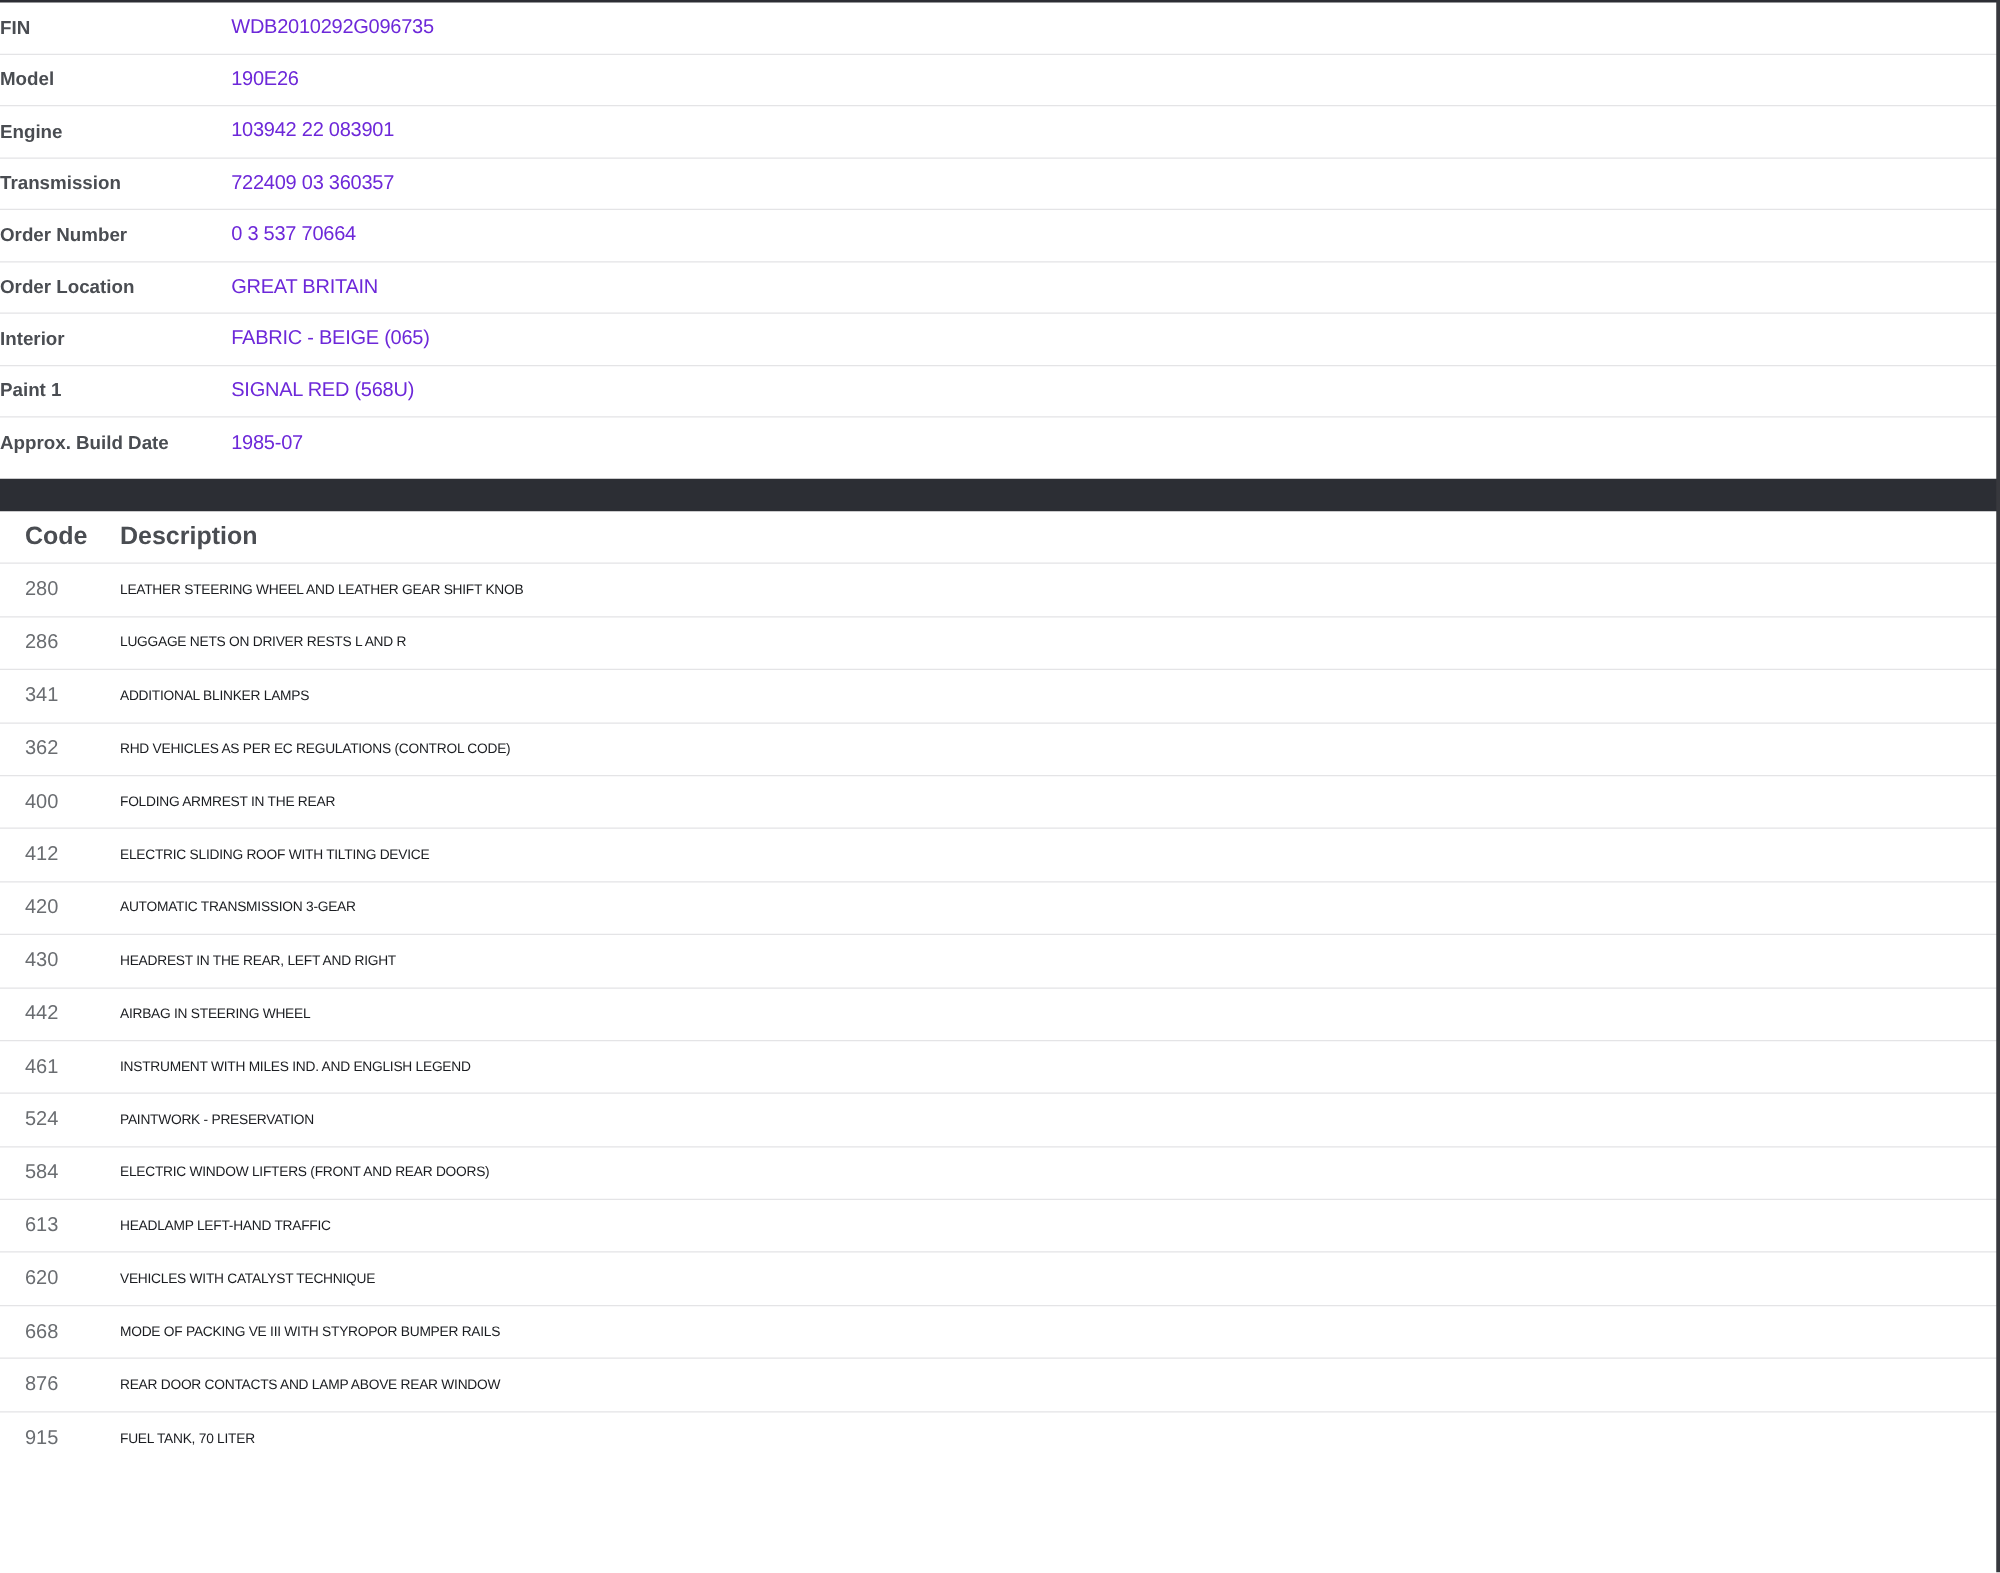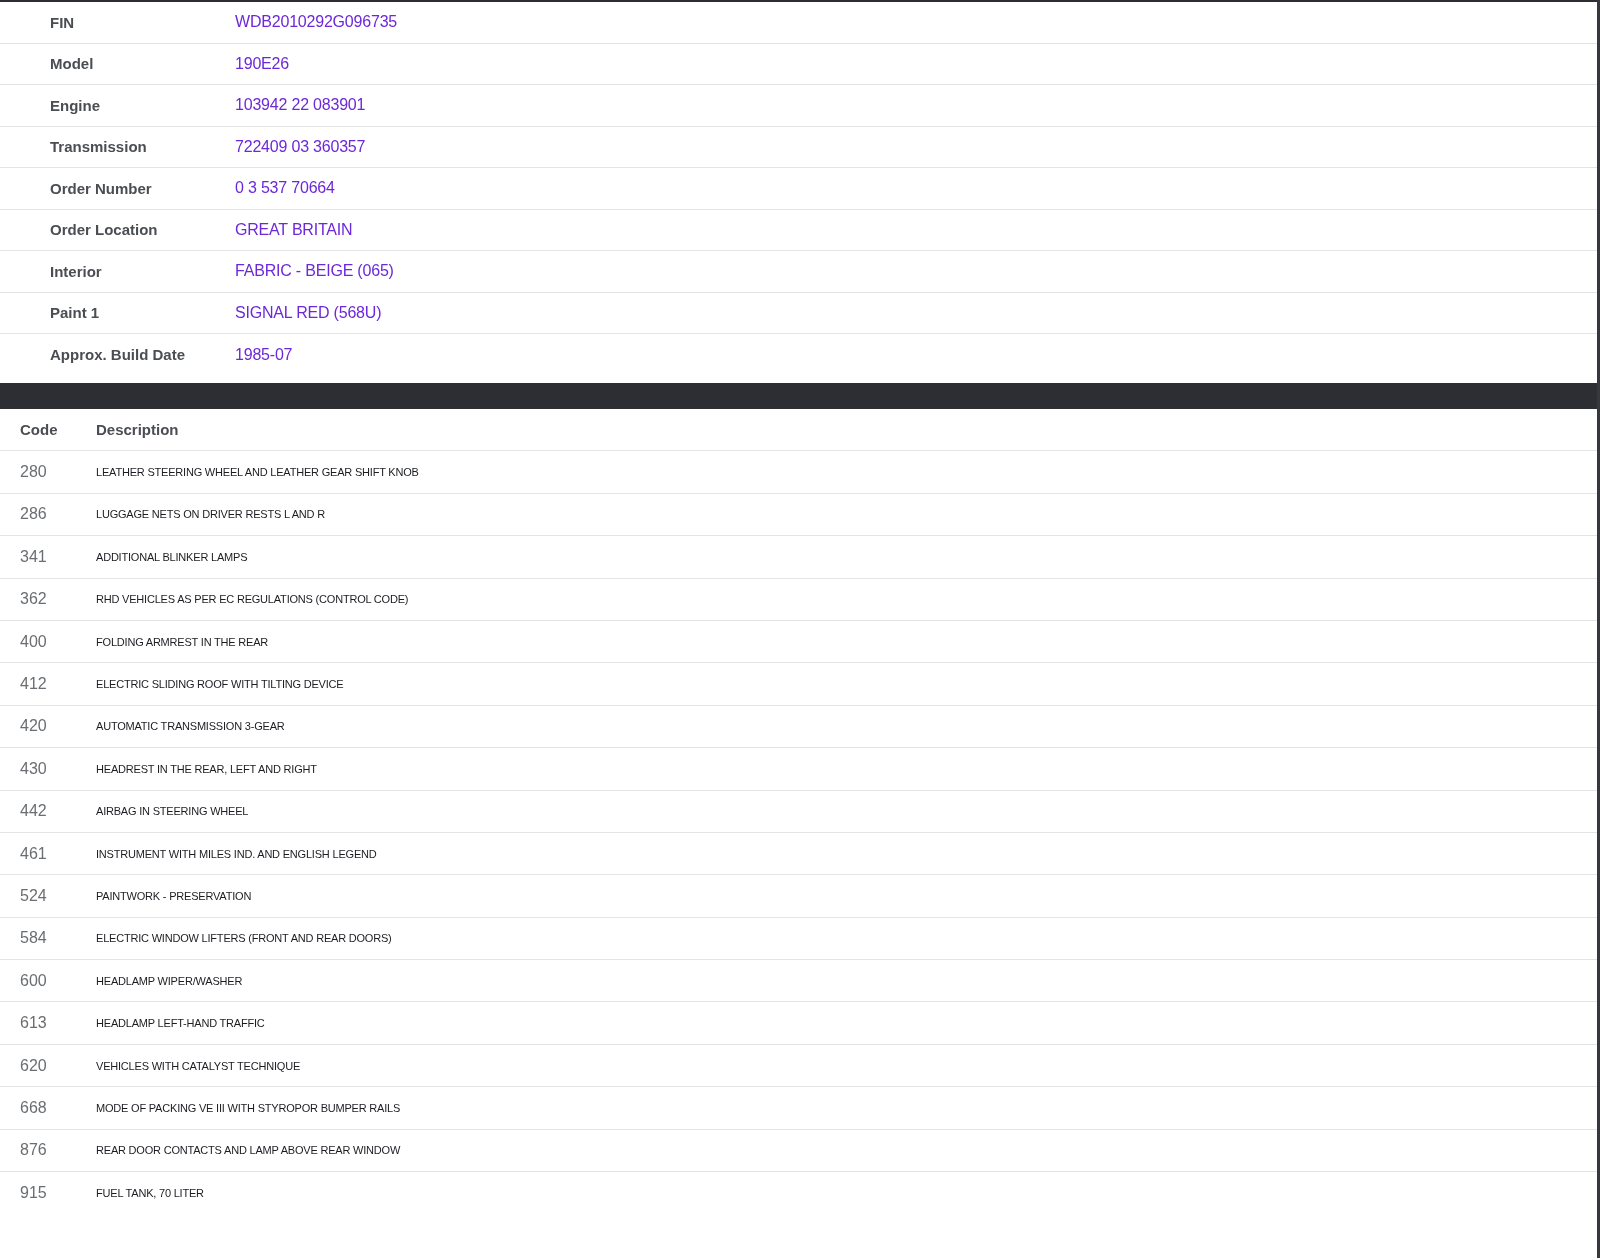--- a/index.html
+++ b/index.html
@@ -30,27 +30,25 @@
     align-items: center;
     height: 41.5px;
     box-sizing: border-box;
     border-bottom: 1px solid #e4e4e6;
   }
   .spec-row:last-child {
     border-bottom: none;
   }
   .spec-label {
     width: 185px;
-    padding-left: 18px;
     font-size: 15px;
     font-weight: 600;
     color: #4a4d52;
     letter-spacing: 0;
     flex: 0 0 auto;
-    margin-left: 32px;
   }
   .spec-value {
     font-size: 16px;
     font-weight: 400;
     color: #6d28d9;
     letter-spacing: -0.2px;
   }
   
   .gap {
     height: 7.5px;
@@ -66,21 +64,21 @@
   }
   .code-row {
     display: flex;
     align-items: center;
     height: 42.4px;
     box-sizing: border-box;
     border-bottom: 1px solid #e4e4e6;
   }
   .code-row.header .code-cell,
   .code-row.header .desc-cell {
-    font-size: 15px;
+    font-size: 20px;
     font-weight: 600;
     color: #4a4d52;
     letter-spacing: 0;
   }
   .codes-table .code-row:last-child {
     border-bottom: none;
   }
   .code-cell {
     width: 76px;
     padding-left: 20px;
@@ -223,24 +221,20 @@
     <div class="code-cell">524</div>
     <div class="desc-cell">PAINTWORK - PRESERVATION</div>
   </div>
 
   <div class="code-row">
     <div class="code-cell">584</div>
     <div class="desc-cell">ELECTRIC WINDOW LIFTERS (FRONT AND REAR DOORS)</div>
   </div>
 
 
-  <div class="code-row">
-    <div class="code-cell">600</div>
-    <div class="desc-cell">HEADLAMP WIPER/WASHER</div>
-  </div>
 
   <div class="code-row">
     <div class="code-cell">613</div>
     <div class="desc-cell">HEADLAMP LEFT-HAND TRAFFIC</div>
   </div>
 
   <div class="code-row">
     <div class="code-cell">620</div>
     <div class="desc-cell">VEHICLES WITH CATALYST TECHNIQUE</div>
   </div>

